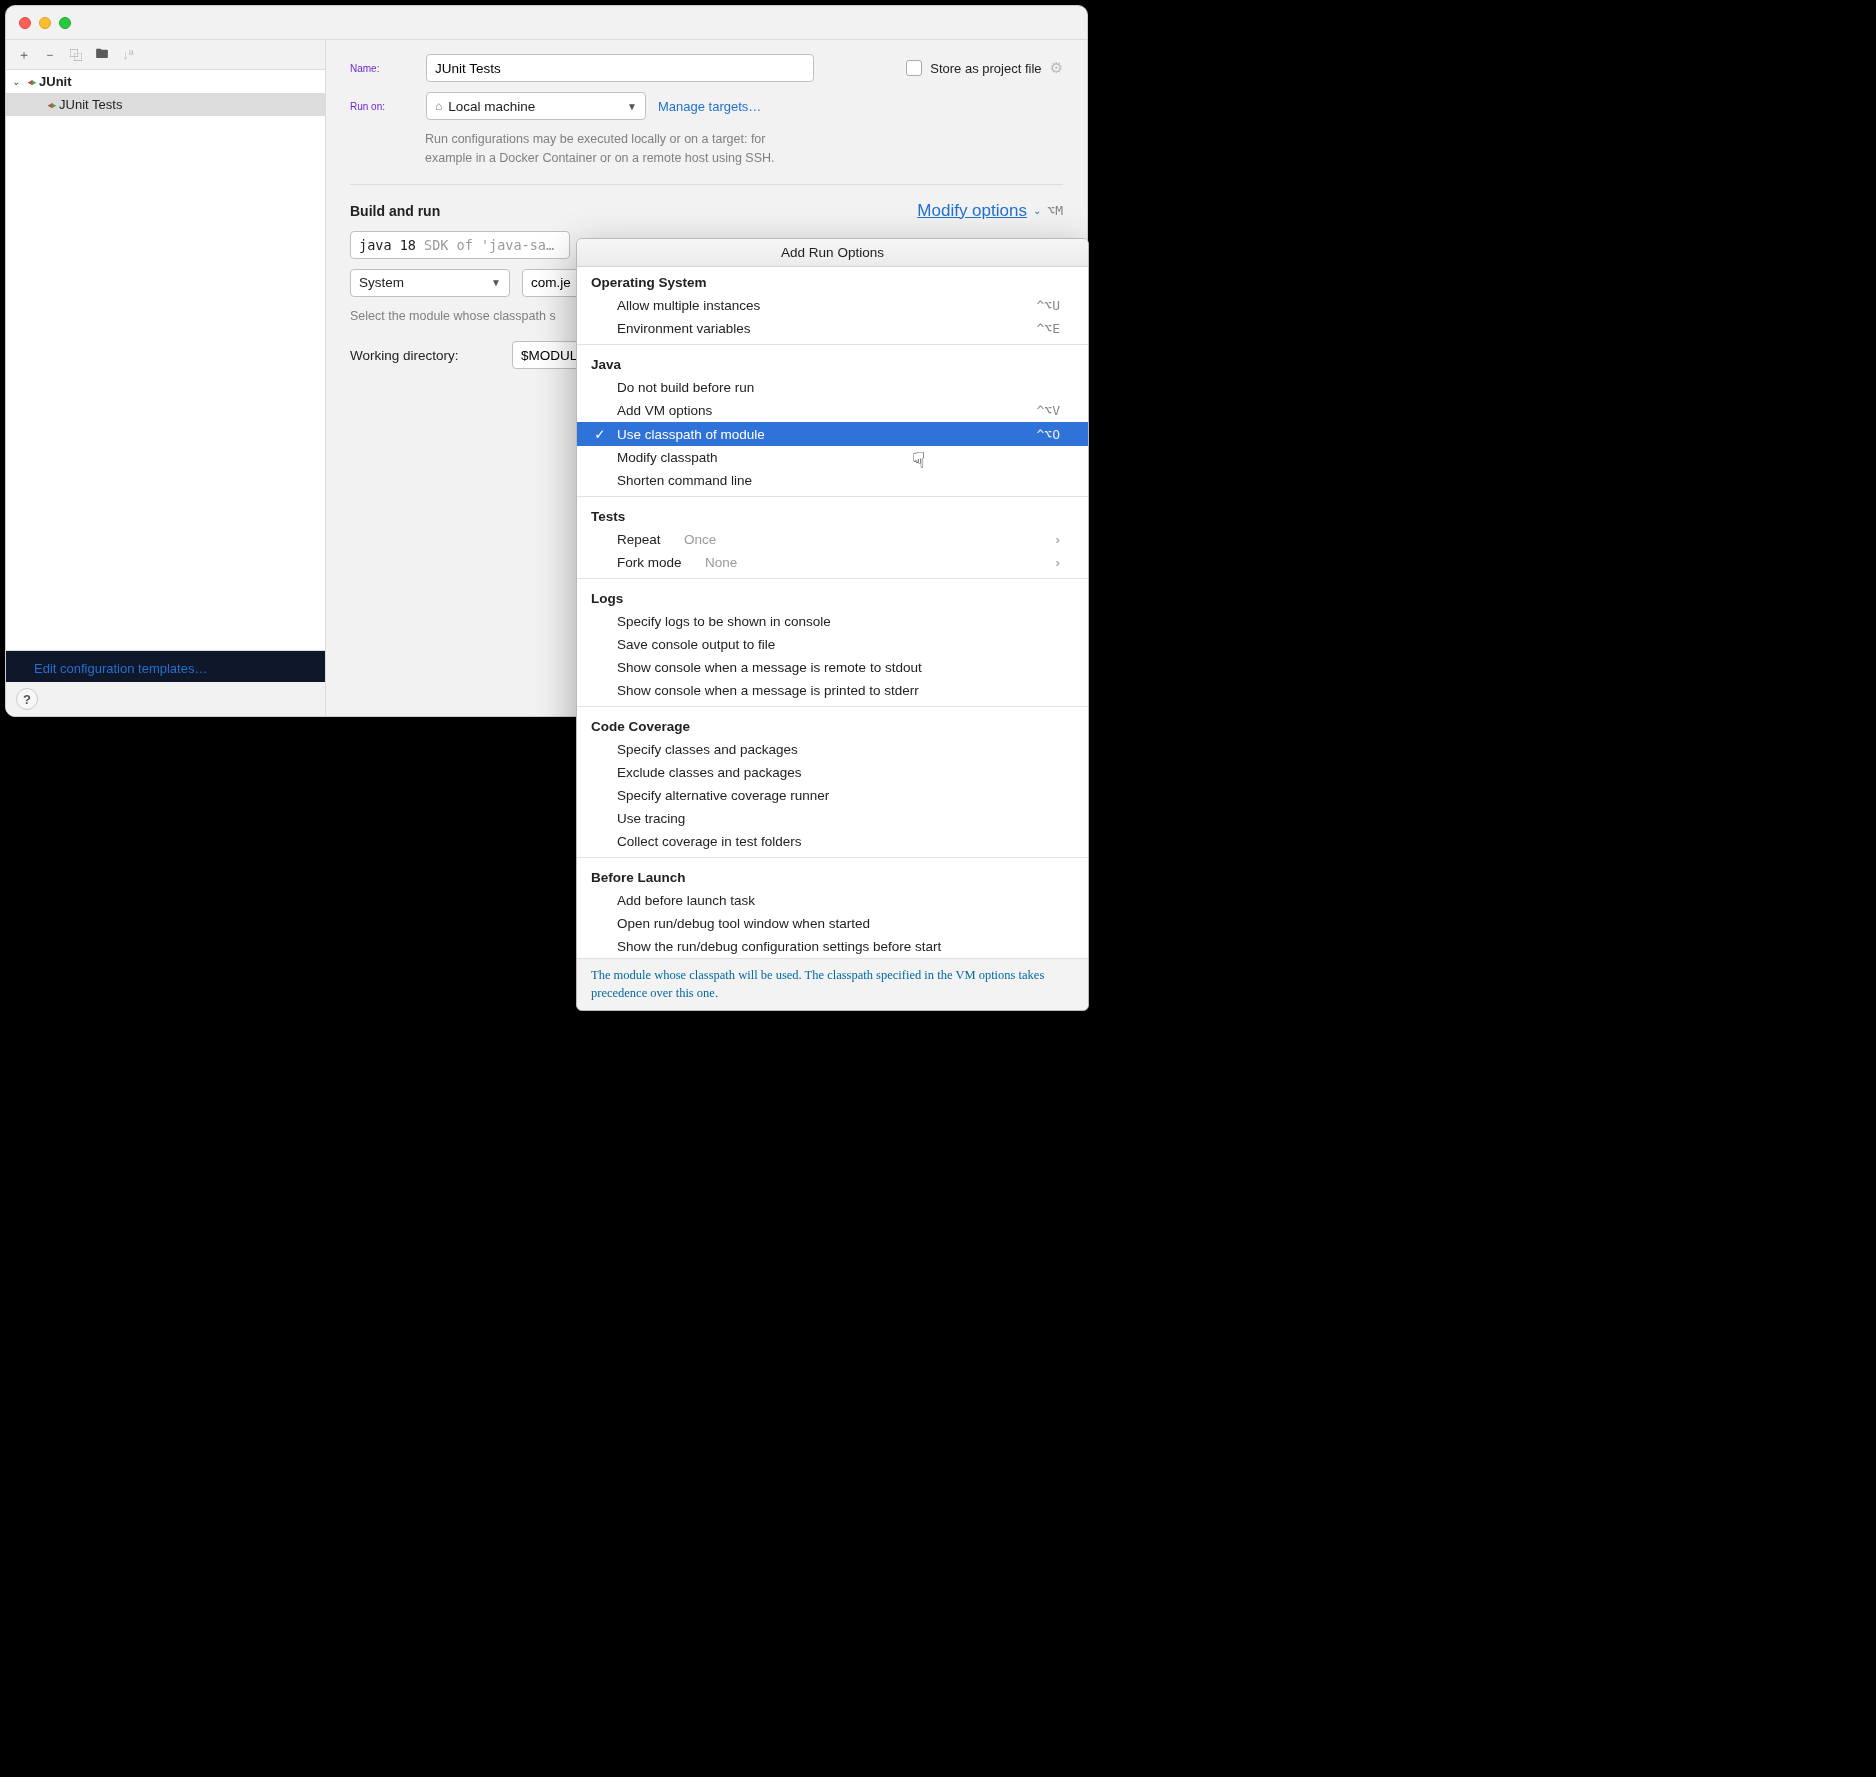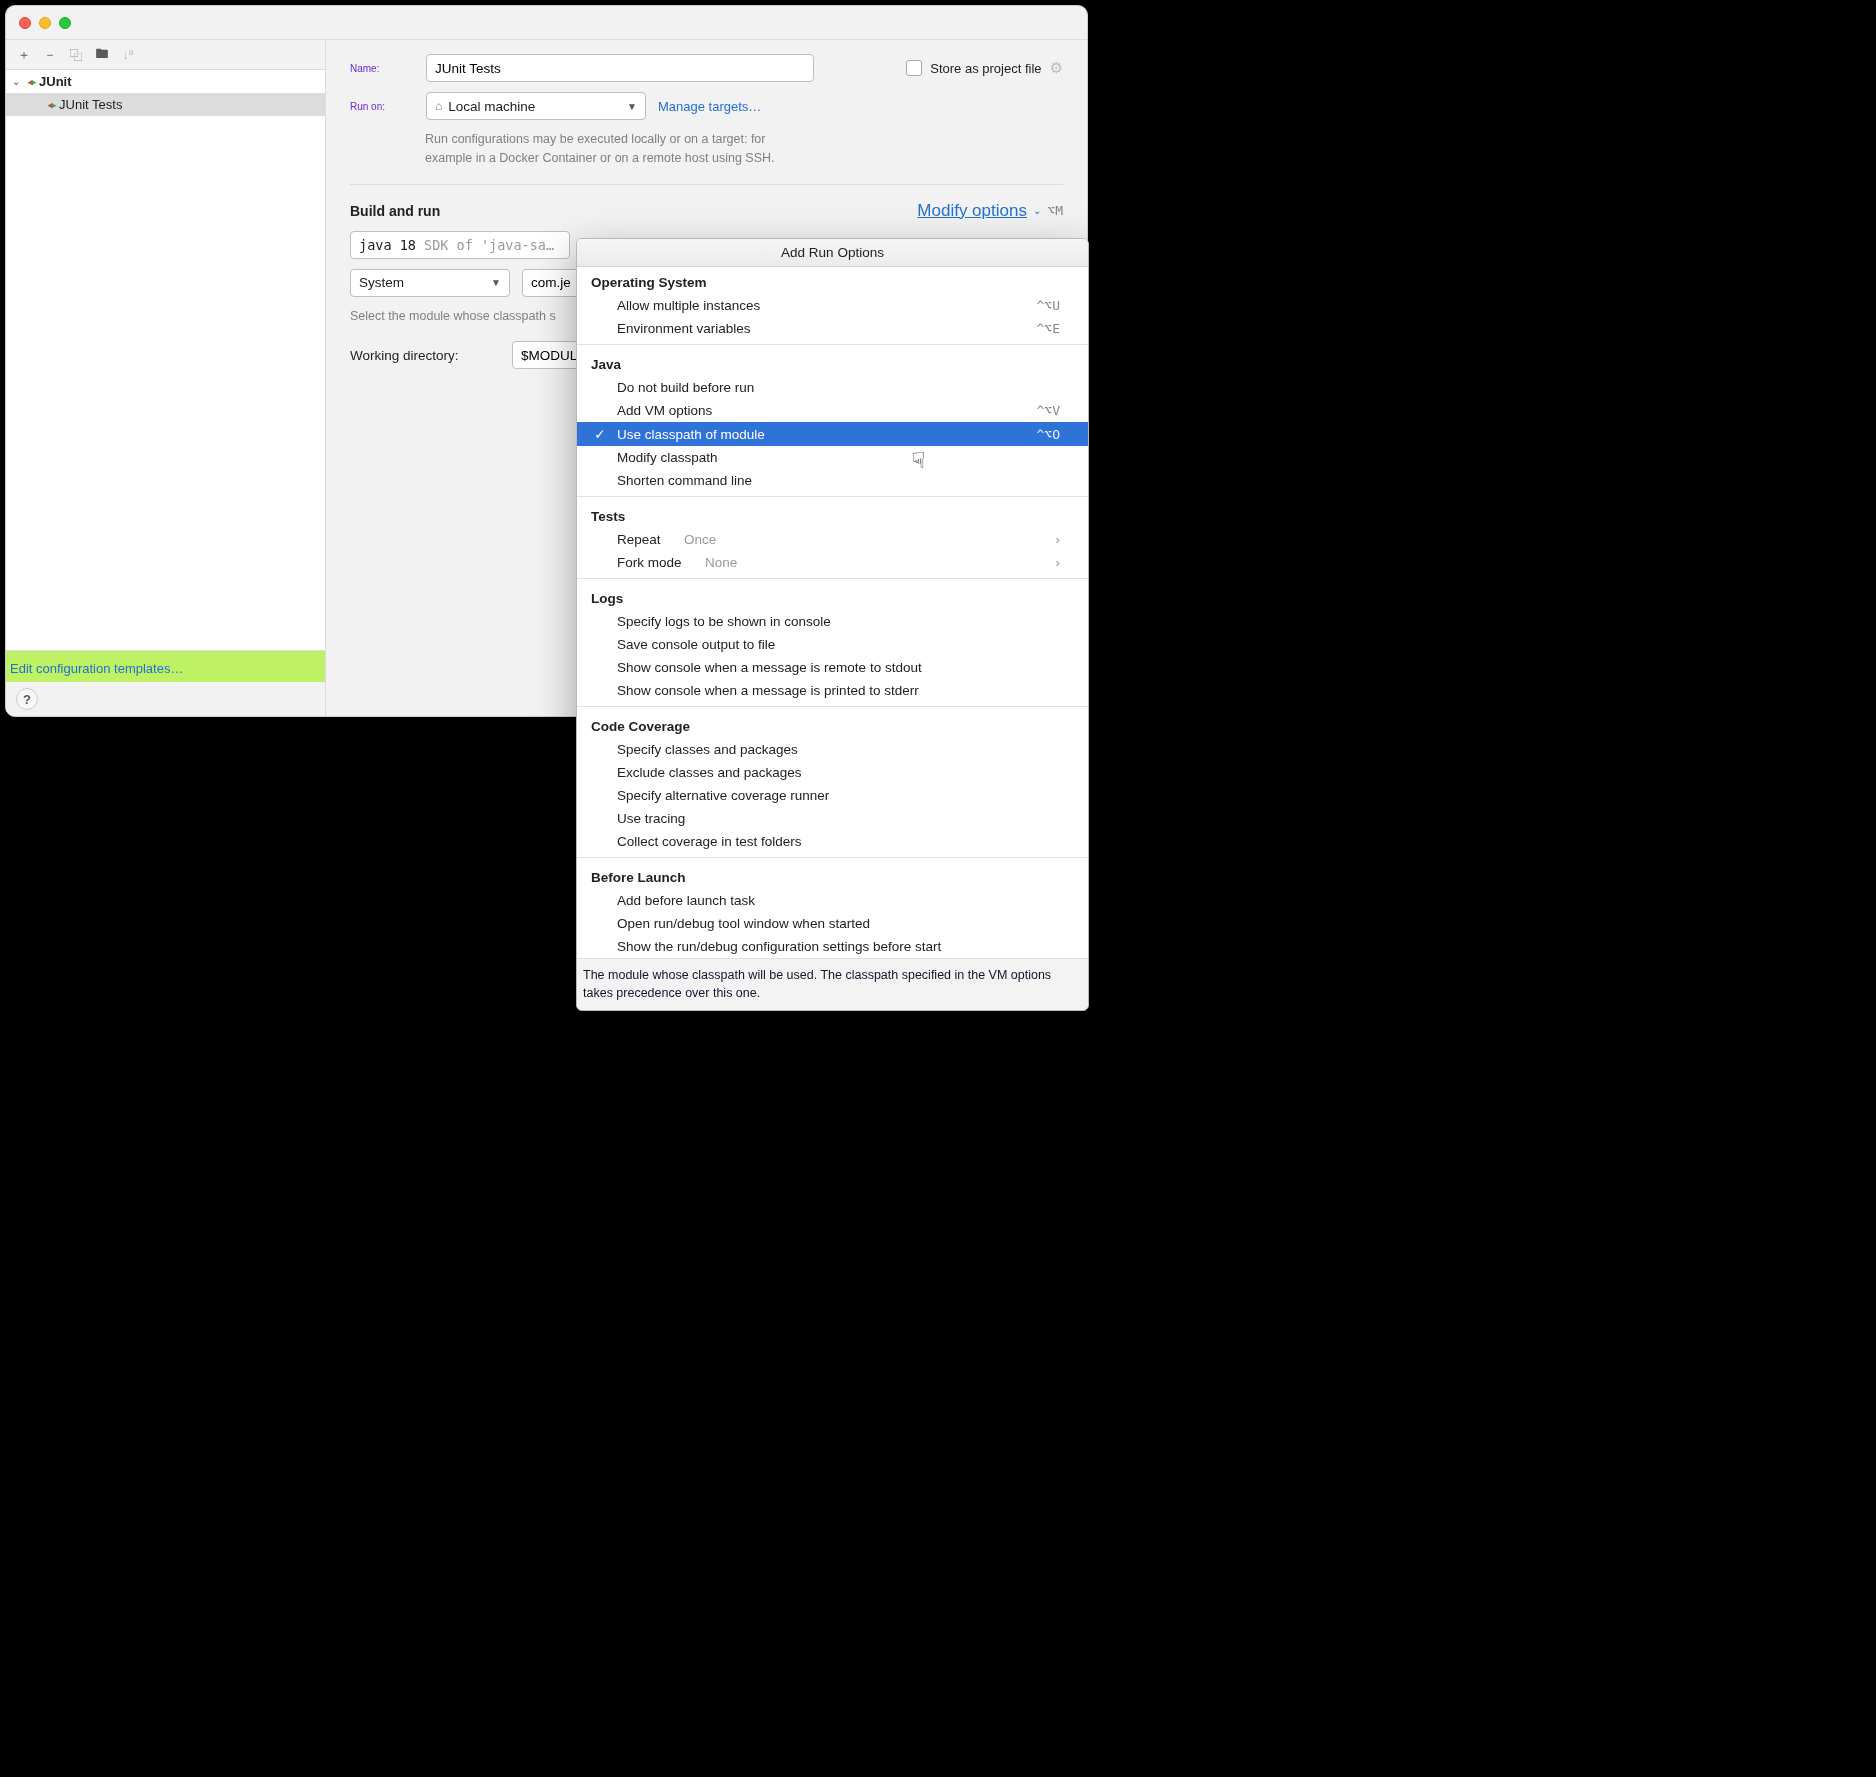--- a/index.html
+++ b/index.html
@@ -69,22 +69,22 @@
   .junit-icon {
     display:inline-flex; align-items:center; font-size:9px;
     font-weight:700;
     letter-spacing:-1px;
   }
   .junit-icon .l { color:#d83939; }
   .junit-icon .r { color:#4b9e4b; }
   .tree-label.bold { font-weight:700; }
   .sidebar-footer {
     border-top:1px solid #dcdcdc;
-    padding: 10px 4px 6px;
-    background:#bef264;
+    padding: 10px 28px 6px;
+    background:#0f172a;
   }
   .link { color:#2470cf; cursor:pointer; }
   .help-row {
     padding:6px 6px 6px 10px;
     background:#f2f2f2;
   }
   .help-btn {
     width:22px; height:22px;
     border:1px solid #ccc;
     border-radius:50%;
@@ -169,23 +169,24 @@
   .popup-item.sel { background:#2f72d8; color:#fff; }
   .popup-item.sel .kbd { color:#eaf1fb; }
   .popup-item .spacer { flex:1; }
   .popup-item .secondary { color:#9a9a9a; }
   .popup-item .chev { color:#9a9a9a; }
   .popup-divider { border-top:1px solid #e2e2e2; margin:4px 0; }
   .popup-footnote {
     background:#f3f3f3;
     border-top:1px solid #e0e0e0;
     font-size:12.5px;
-    color:#0f172a;
-    padding:8px 6px;
+    color:#0369a1;
+    padding:8px 14px;
     line-height:1.4;
+    font-family:Liberation Serif, serif;
   }
   .cursor-hand {
     position:absolute;
     pointer-events:none;
     font-size:22px;
     transform: translate(-4px,-2px);
     color:#111;
   }
 </style>
 </head>

